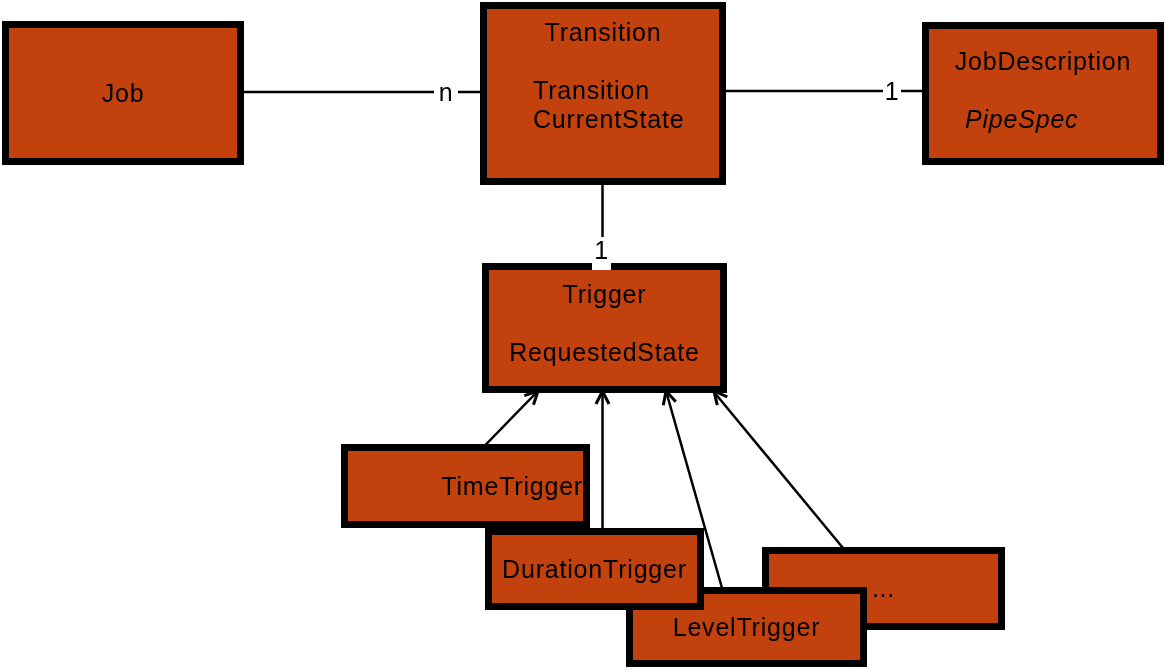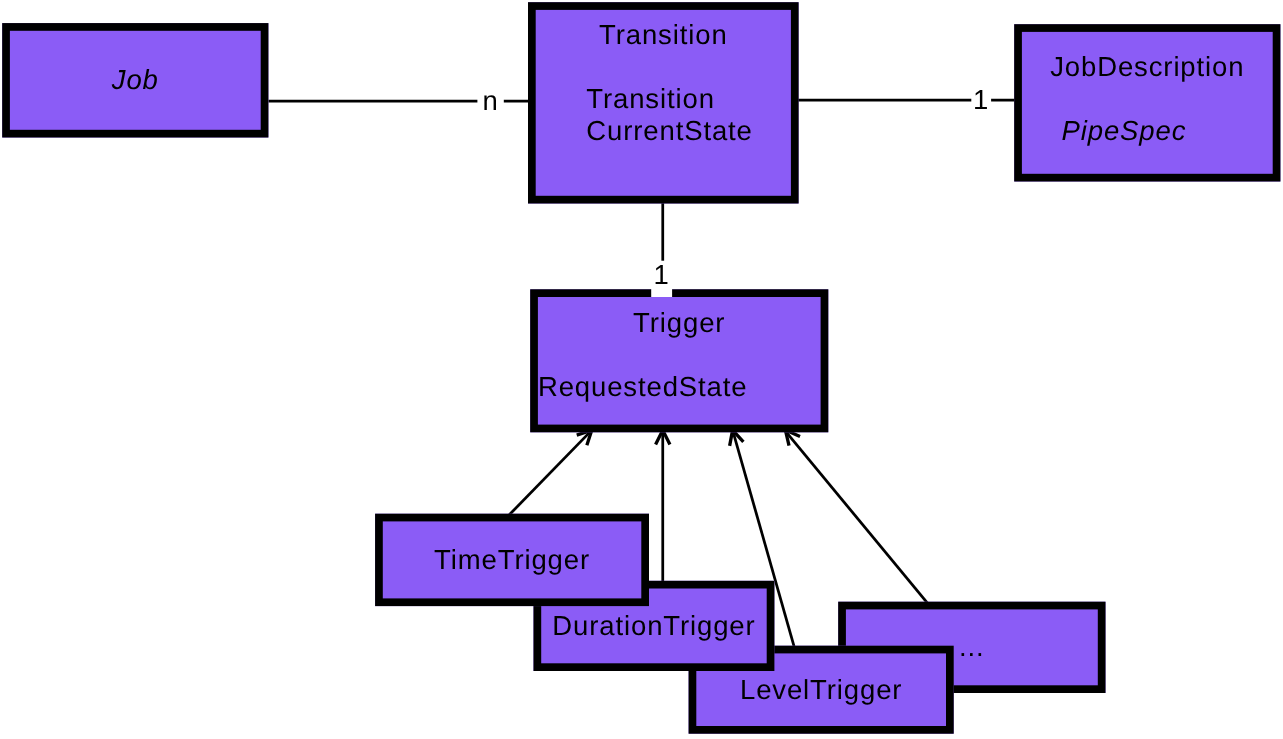--- a/index.html
+++ b/index.html
@@ -10,40 +10,40 @@
     font-family:"Liberation Sans","DejaVu Sans",sans-serif;
     font-size:25px;
     letter-spacing:0.8px;
     color:#000;
     overflow:hidden;
   }
   #wires{position:absolute;left:0;top:0;width:1166px;height:672px;z-index:0;}
   .box{
     position:absolute;
     box-sizing:border-box;
-    background:#8b5cf6;
+    background:#c2410c;
     border:7px solid #000;
     display:flex;
     flex-direction:column;
     white-space:nowrap;
     z-index:1;
   }
   .box .title{line-height:29px;text-align:center;}
   .box .attr{line-height:29px;text-align:left;}
   .box .spacer{height:29px;}
   .center-v{justify-content:center;}
-  .center-attr .attr{text-align:left;}
+  .center-attr .attr{text-align:center;}
 
-  #box-job{left:2px;top:21px;width:242px;height:104px;font-style:italic;}
+  #box-job{left:2px;top:21px;width:242px;height:144px;}
   #box-transition{left:480px;top:2px;width:246px;height:183px;padding-top:9px;}
   #box-transition .attr{padding-left:46px;}
   #box-jobdescription{left:922px;top:22px;width:242px;height:143px;padding-top:18px;}
   #box-jobdescription .attr{padding-left:36px;font-style:italic;}
-  #box-trigger{left:482px;top:263px;width:271px;height:130px;padding-top:10px;}
-  #box-timetrigger{left:341px;top:467px;width:249px;height:84px;z-index:4;}
+  #box-trigger{left:482px;top:263px;width:245px;height:130px;padding-top:10px;}
+  #box-timetrigger{left:341px;top:444px;width:249px;height:84px;z-index:4;align-items:flex-end;}
   #box-durationtrigger{left:485px;top:528px;width:219px;height:82px;z-index:3;}
   #box-leveltrigger{left:602px;top:587px;width:241px;height:80px;z-index:2;margin-left:24px;}
   #box-dots{left:762px;top:547px;width:243px;height:83px;z-index:1;}
 
   .mult{
     position:absolute;
     background:#ffffff;
     display:flex;align-items:center;justify-content:center;
     z-index:10;
     line-height:28px;

